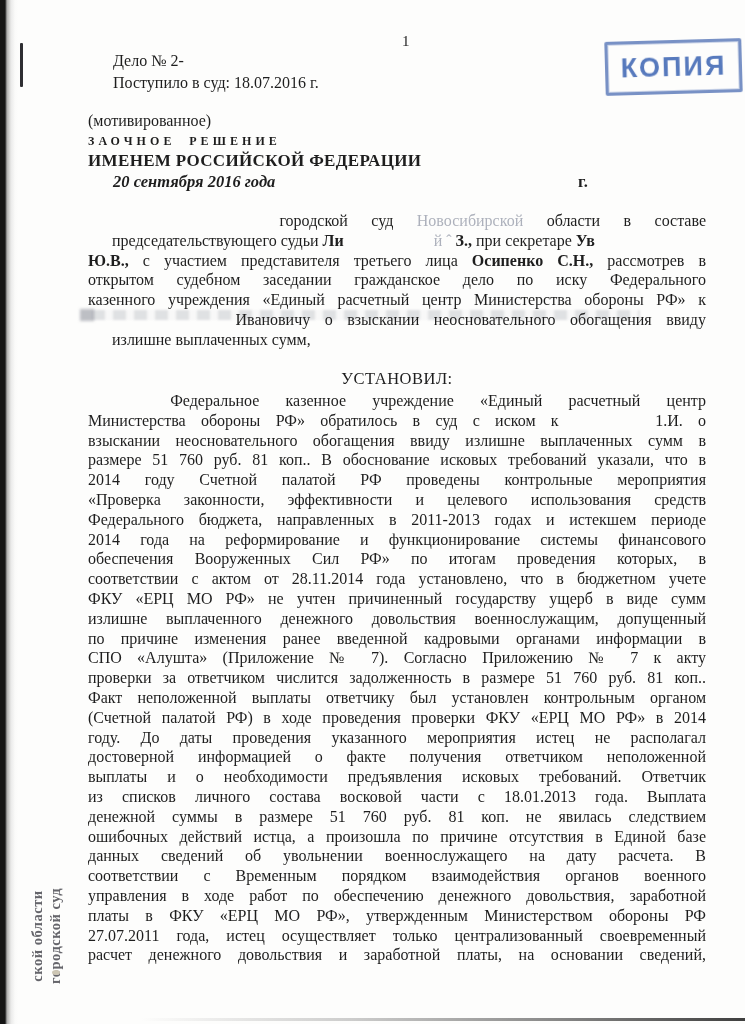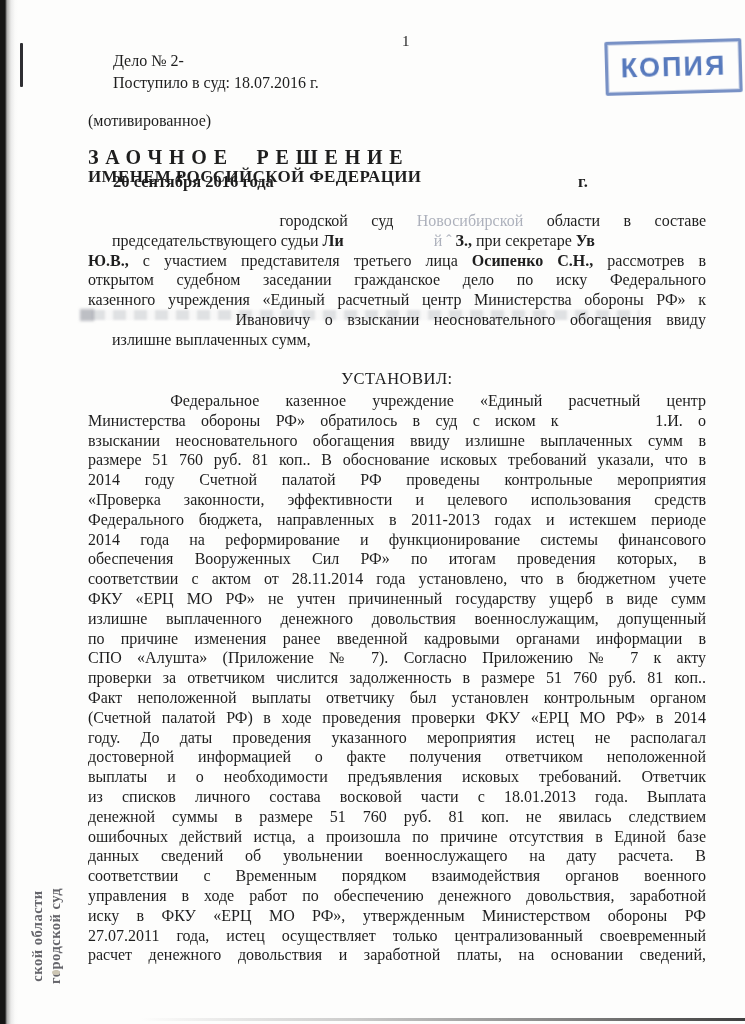--- a/index.html
+++ b/index.html
@@ -20,24 +20,24 @@
   .page-number{position:absolute;left:402px;top:33px;font-size:15px;}
   .stamp{position:absolute;left:605px;top:40px;width:131px;height:48px;
     border:3px solid rgba(72,106,178,.8);box-shadow:inset 0 0 0 1px rgba(72,106,178,.3);
     display:flex;align-items:center;justify-content:center;transform:rotate(-1.6deg);
     filter:blur(.3px);opacity:.92;border-radius:2px;}
   .stamp span{font-family:"Liberation Sans","DejaVu Sans",sans-serif;font-weight:bold;
     font-size:27px;letter-spacing:2px;color:#4a6fb8;}
   .header-left{position:absolute;left:113px;top:50px;font-size:16px;line-height:21.5px;}
   .title-block{position:absolute;left:88px;top:111px;width:630px;}
   .motivated{font-size:16px;line-height:19px;}
-  .title1{font-size:20px;font-weight:bold;letter-spacing:.34em;word-spacing:.55em;line-height:20px;margin-top:17px;}
+  .title1{font-size:12px;font-weight:bold;letter-spacing:.34em;word-spacing:.55em;line-height:20px;margin-top:1px;}
   .title2{font-size:17px;font-weight:bold;letter-spacing:.02em;line-height:20px;}
   .date-row{position:absolute;left:0;top:172px;width:745px;font-weight:bold;font-size:16.5px;}
-  .date-row .date{position:absolute;left:113px;}
+  .date-row .date{position:absolute;left:113px;font-style:italic;}
   .date-row .city{position:absolute;left:578px;}
   
   .text-block{position:absolute;left:88px;width:618px;font-size:16px;}
   #intro-lines{top:211px;}
   .ustanovil{position:absolute;left:88px;top:369px;width:618px;text-align:center;font-size:16.5px;letter-spacing:.5px;}
   #body-lines{top:391px;}
   .line{display:block;height:19.8px;line-height:19.8px;text-align:justify;text-align-last:justify;overflow:visible;}
   .line.nj{text-align-last:left;margin-left:24px;}
   .line .b{font-weight:bold;}
   .line .faint{color:rgba(108,115,134,.55);filter:blur(.7px);}
@@ -118,21 +118,21 @@
       <div class="line"><span>(Счетной палатой РФ) в ходе проведения проверки ФКУ «ЕРЦ МО РФ» в 2014</span></div>
       <div class="line"><span>году. До даты проведения указанного мероприятия истец не располагал</span></div>
       <div class="line"><span>достоверной информацией о факте получения ответчиком неположенной</span></div>
       <div class="line"><span>выплаты и о необходимости предъявления исковых требований. Ответчик</span></div>
       <div class="line"><span>из списков личного состава восковой части с 18.01.2013 года. Выплата</span></div>
       <div class="line"><span>денежной суммы в размере 51 760 руб. 81 коп. не явилась следствием</span></div>
       <div class="line"><span>ошибочных действий истца, а произошла по причине отсутствия в Единой базе</span></div>
       <div class="line"><span>данных сведений об увольнении военнослужащего на дату расчета. В</span></div>
       <div class="line"><span>соответствии с Временным порядком взаимодействия органов военного</span></div>
       <div class="line"><span>управления в ходе работ по обеспечению денежного довольствия, заработной</span></div>
-      <div class="line"><span>иску в ФКУ «ЕРЦ МО РФ», утвержденным Министерством обороны РФ</span></div>
+      <div class="line"><span>платы в ФКУ «ЕРЦ МО РФ», утвержденным Министерством обороны РФ</span></div>
       <div class="line"><span>27.07.2011 года, истец осуществляет только централизованный своевременный</span></div>
       <div class="line"><span>расчет денежного довольствия и заработной платы, на основании сведений,</span></div>
     </div>
 
   <div class="side-stamp">
     <div>ской области</div>
     <div>городской суд</div>
   </div>
 
   <div class="bottom-line"></div>

